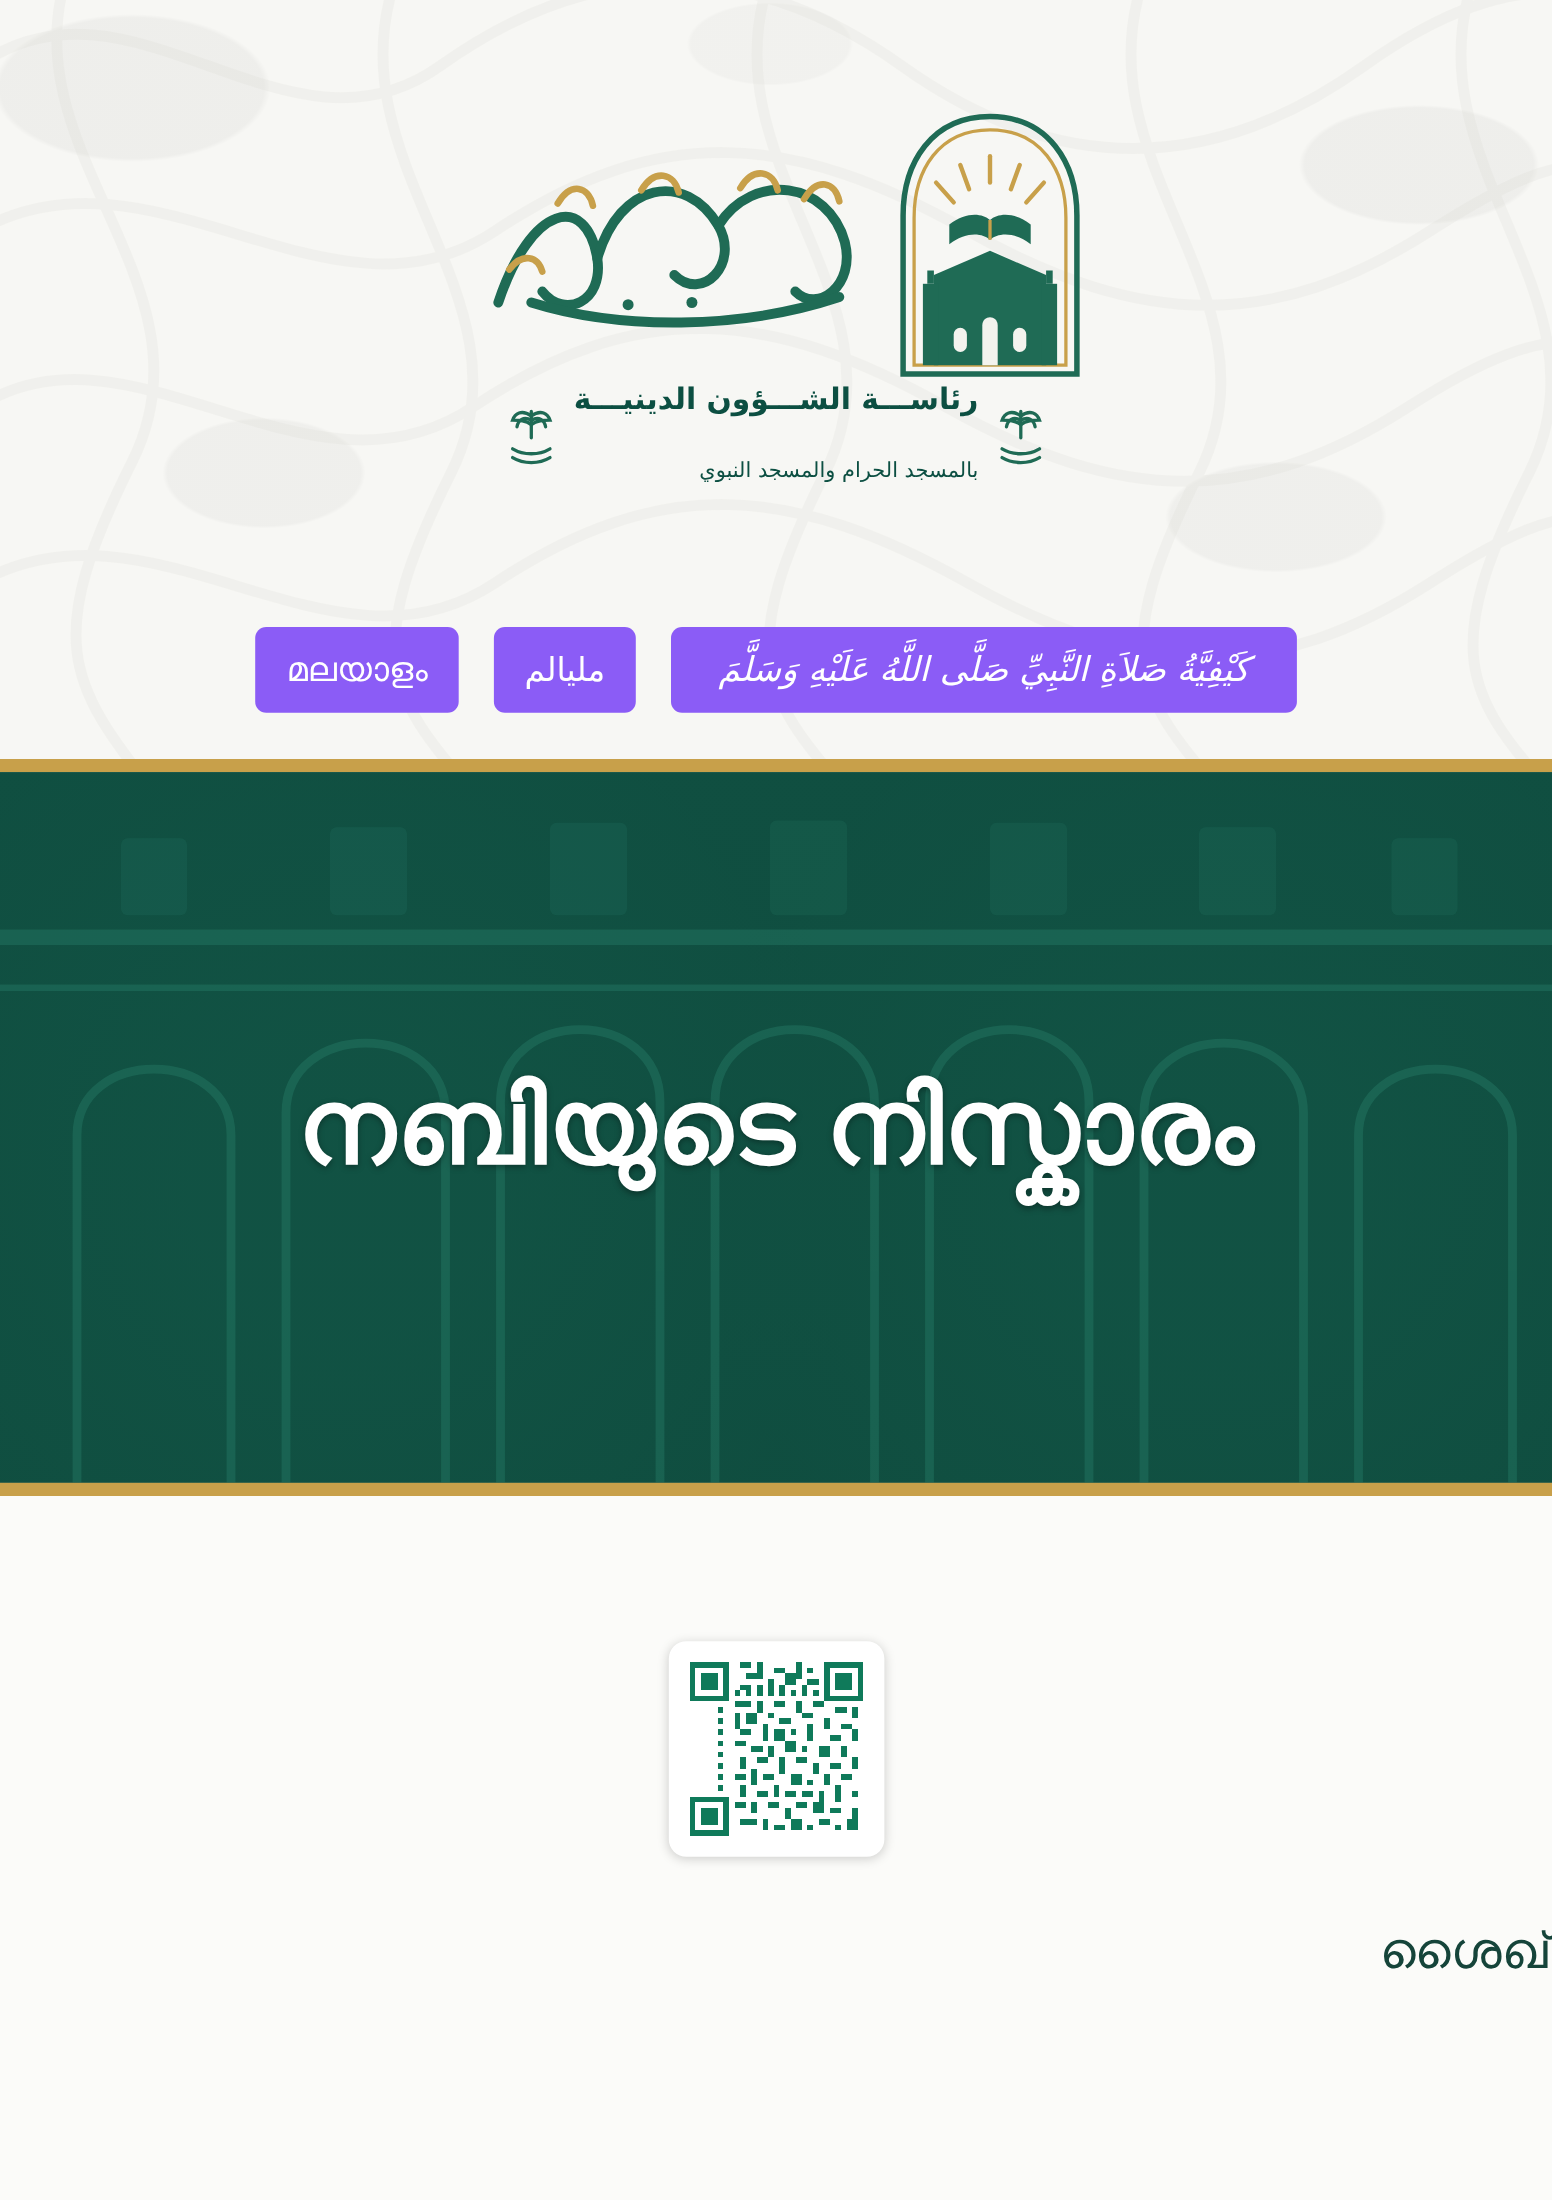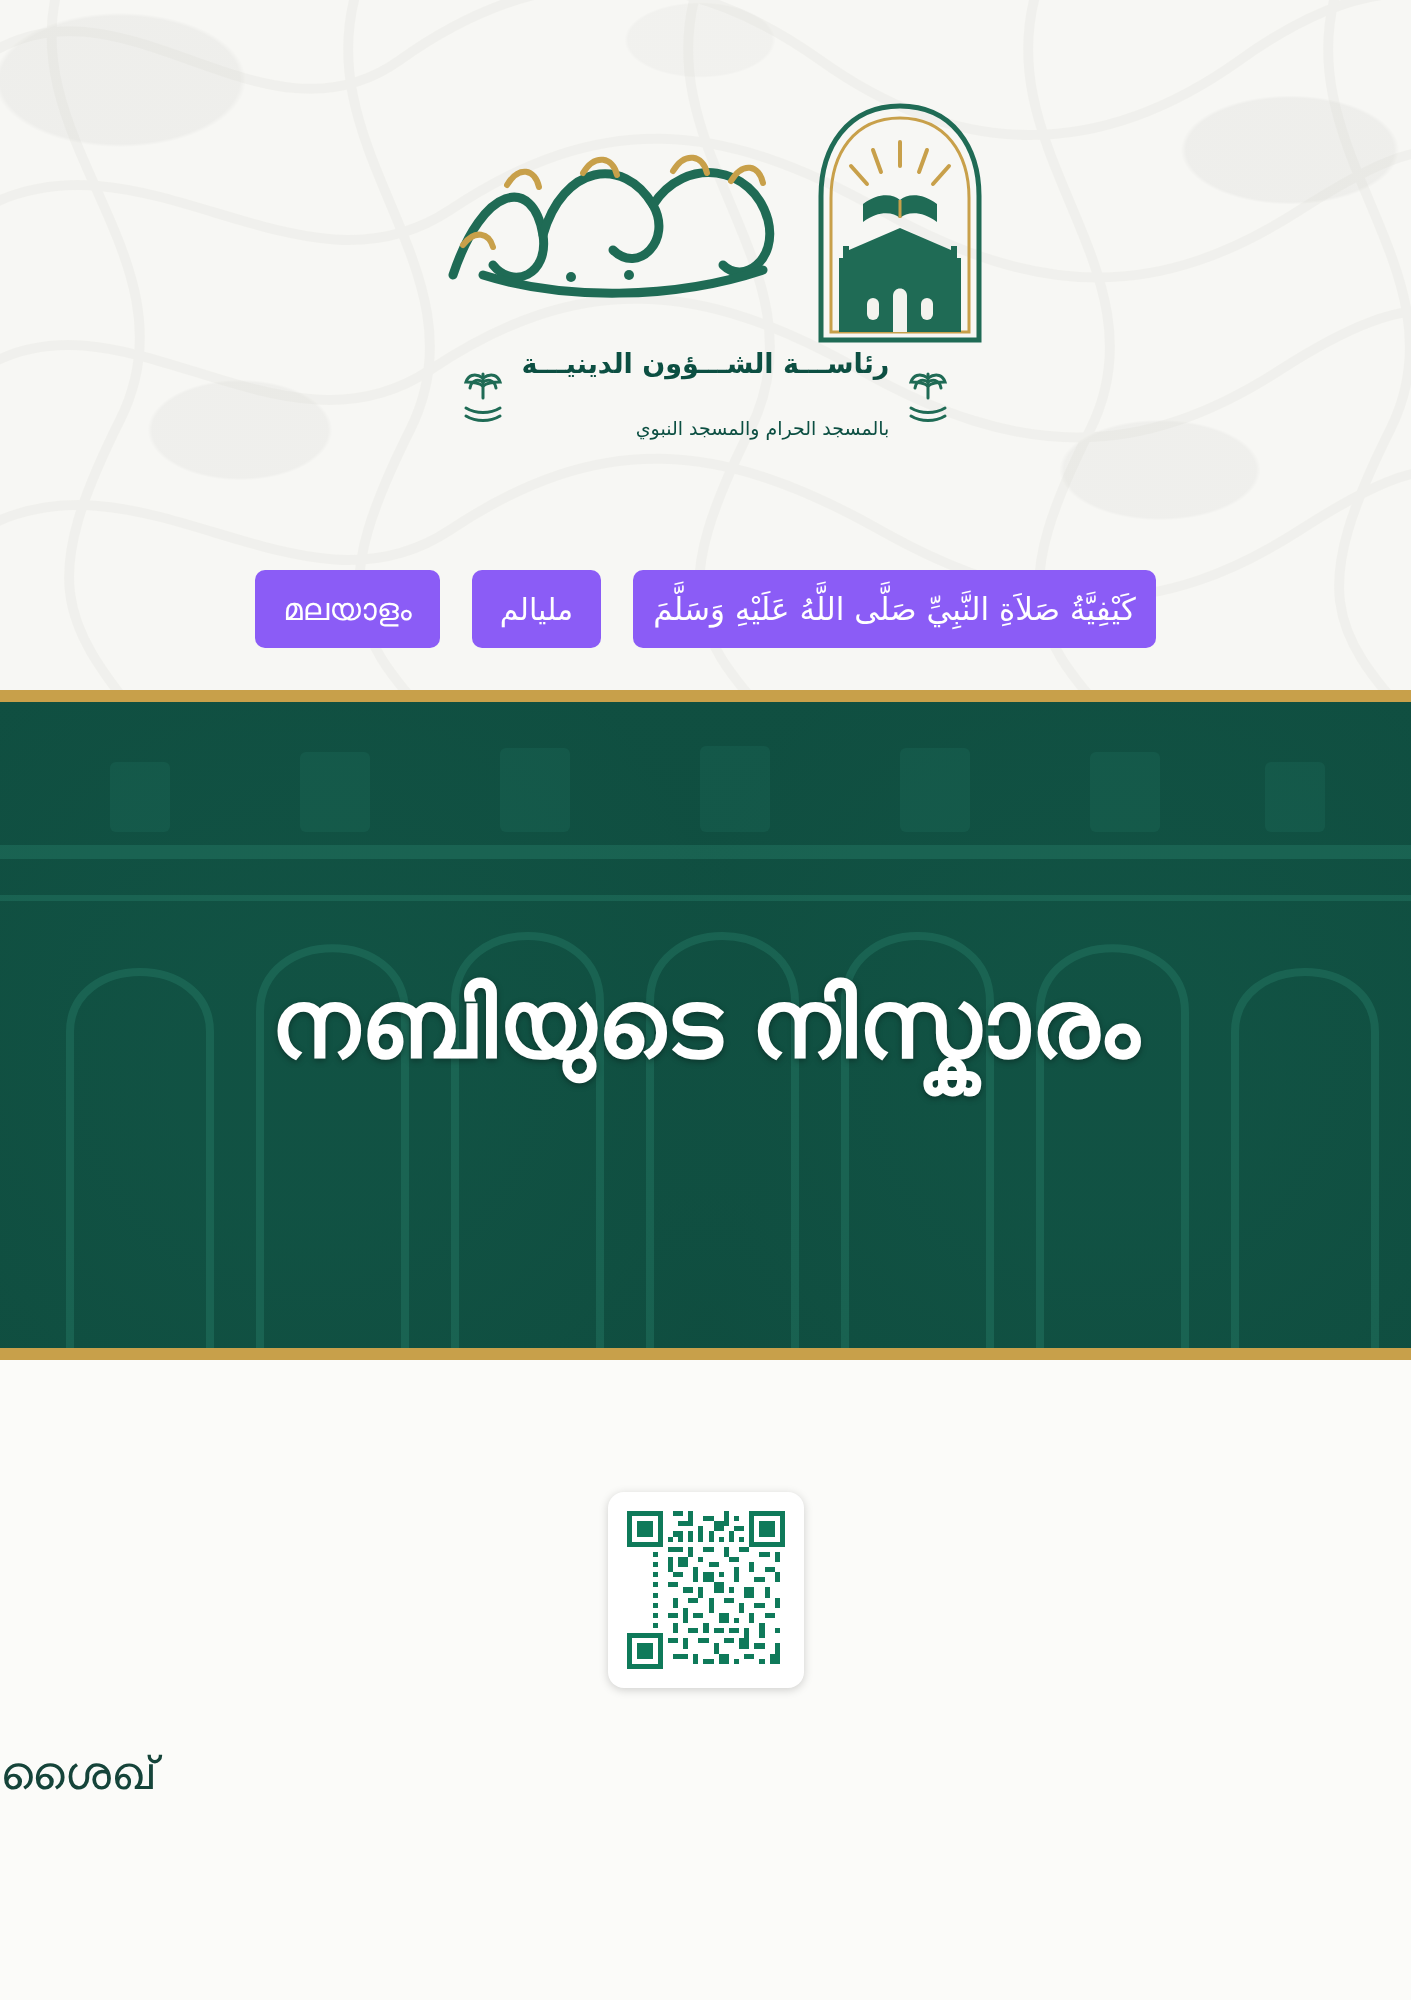--- a/index.html
+++ b/index.html
@@ -103,22 +103,23 @@
     align-items: center;
     justify-content: center;
     height: 78px;
     padding: 0 28px;
     font-size: 30px;
     white-space: nowrap;
     font-family: "DejaVu Sans", sans-serif;
   }
   .badge.arabic-title {
     font-size: 31px;
-    padding: 0 20px;
+    padding: 0 43px;
     letter-spacing: 0.5px;
+    font-style: italic;
   }
   .badge.ml { font-size: 31px; }
 
   
   .hero {
     position: absolute;
     left: 0; top: 690px;
     width: 1411px;
     height: 670px;
   }
@@ -170,21 +171,21 @@
     align-items: center;
     justify-content: center;
   }
   .qr { width: 168px; height: 168px; image-rendering: pixelated; }
 
   
   .author {
     position: absolute;
     left: 0; top: 1740px;
     width: 1411px;
-    text-align: left;
+    text-align: right;
     color: #15443a;
   }
   .author .a1 { font-size: 46px; line-height: 1.45; }
   .author .a2 { font-size: 46px; line-height: 1.45; }
 </style>
 </head>
 <body>
 
 <div class="page">
 

